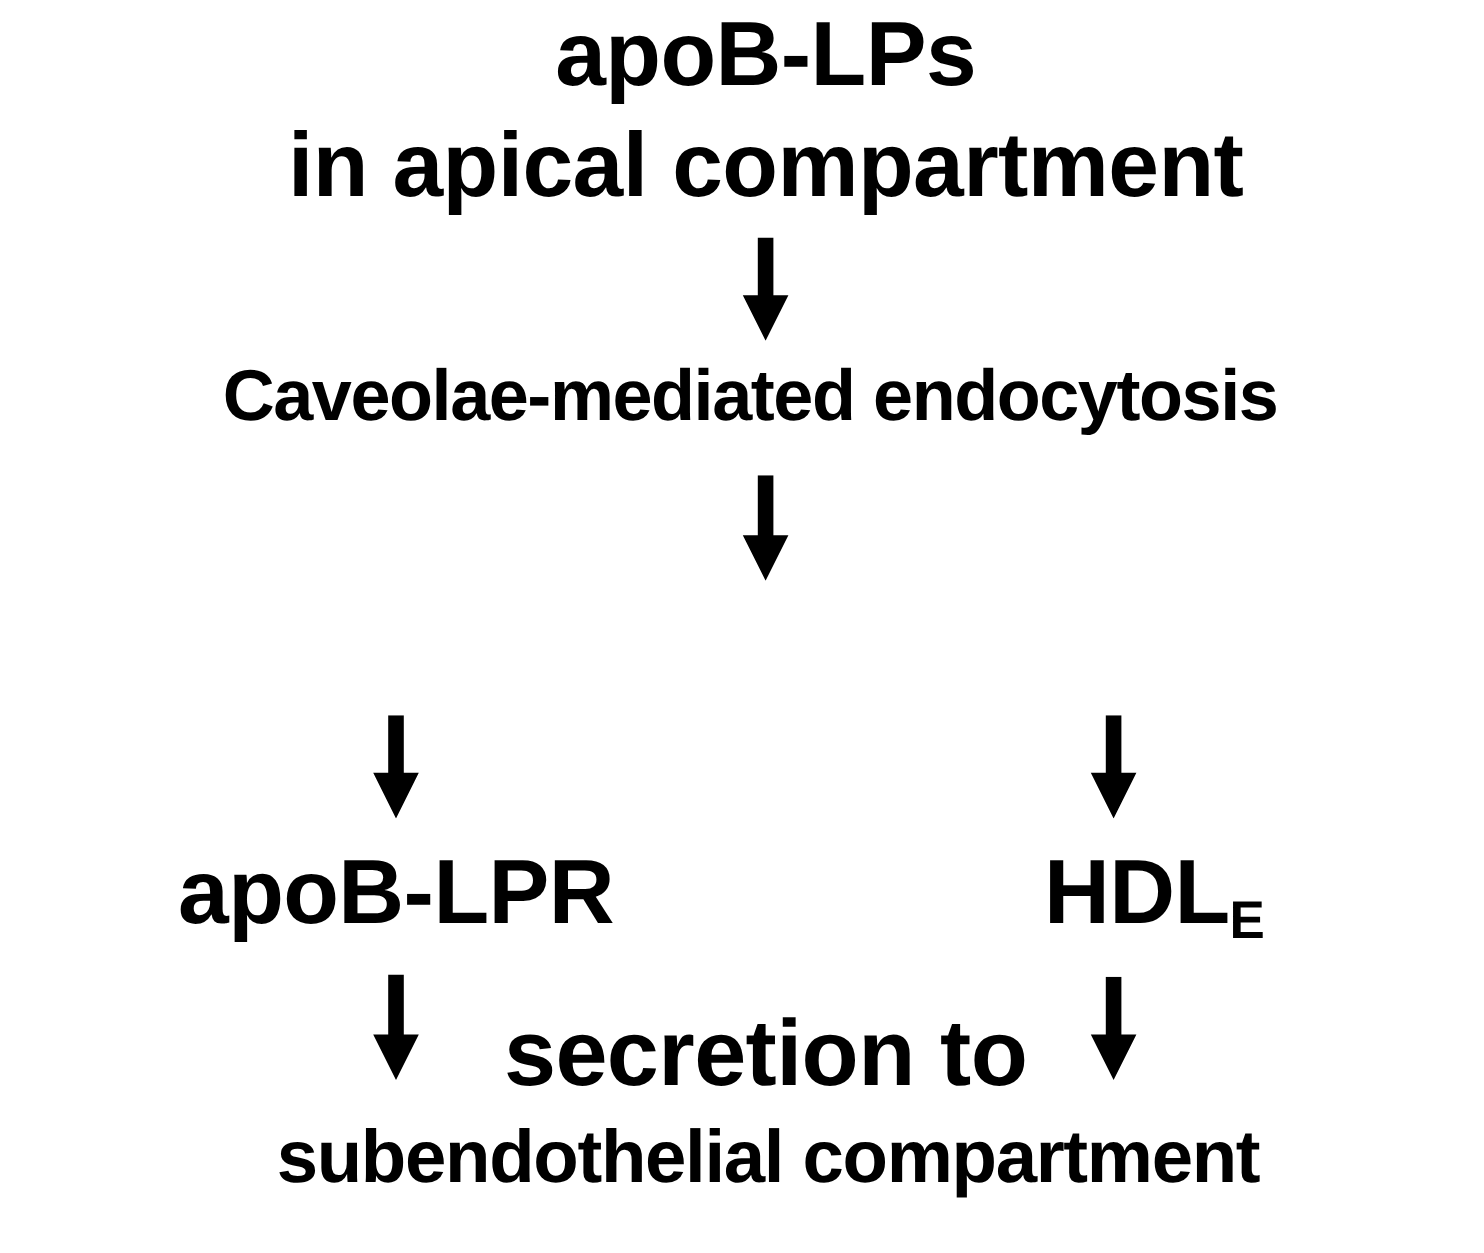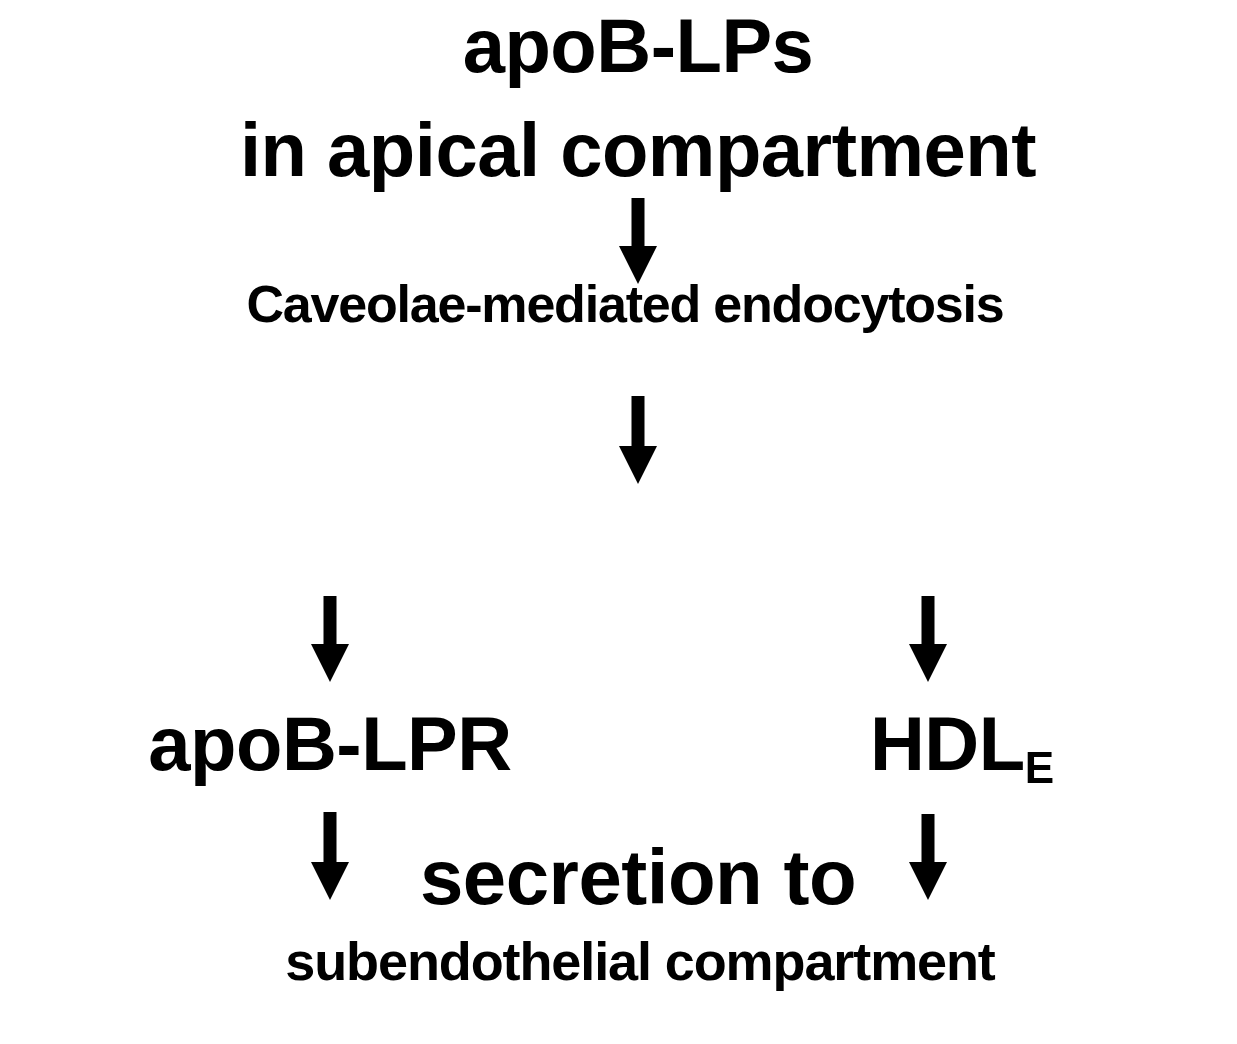--- a/index.html
+++ b/index.html
@@ -32,27 +32,27 @@
     letter-spacing: -0.5px;
   }
 
   
   .ctr {
     transform: translateX(-50%);
     text-align: center;
   }
 
   .l1 { left: 638px; top: 8px;   font-size: 76px; }
-  .l2 { left: 638px; top: 100px; font-size: 76px; margin-top: 12px; }
-  .l3 { left: 625px; top: 278px; font-size: 52px; letter-spacing: -1.2px; }
+  .l2 { left: 638px; top: 100px; font-size: 76px; }
+  .l3 { left: 625px; top: 300px; font-size: 60px; letter-spacing: -1.2px; }
   .l4 { left: 638px; top: 496px; font-size: 78px; }
   .l5 { left: 330px; top: 706px; font-size: 76px; }
   .l6 { left: 962px; top: 706px; font-size: 76px; }
   .l7 { left: 638px; top: 838px; font-size: 78px; }
-  .l8 { left: 640px; top: 934px; font-size: 54px; letter-spacing: -1.1px; }
+  .l8 { left: 640px; top: 934px; font-size: 62px; letter-spacing: -1.1px; }
 
   
   .sub {
     font-size: 0.58em;
     vertical-align: baseline;
     position: relative;
     top: 0.30em;
     letter-spacing: 0;
   }
 

